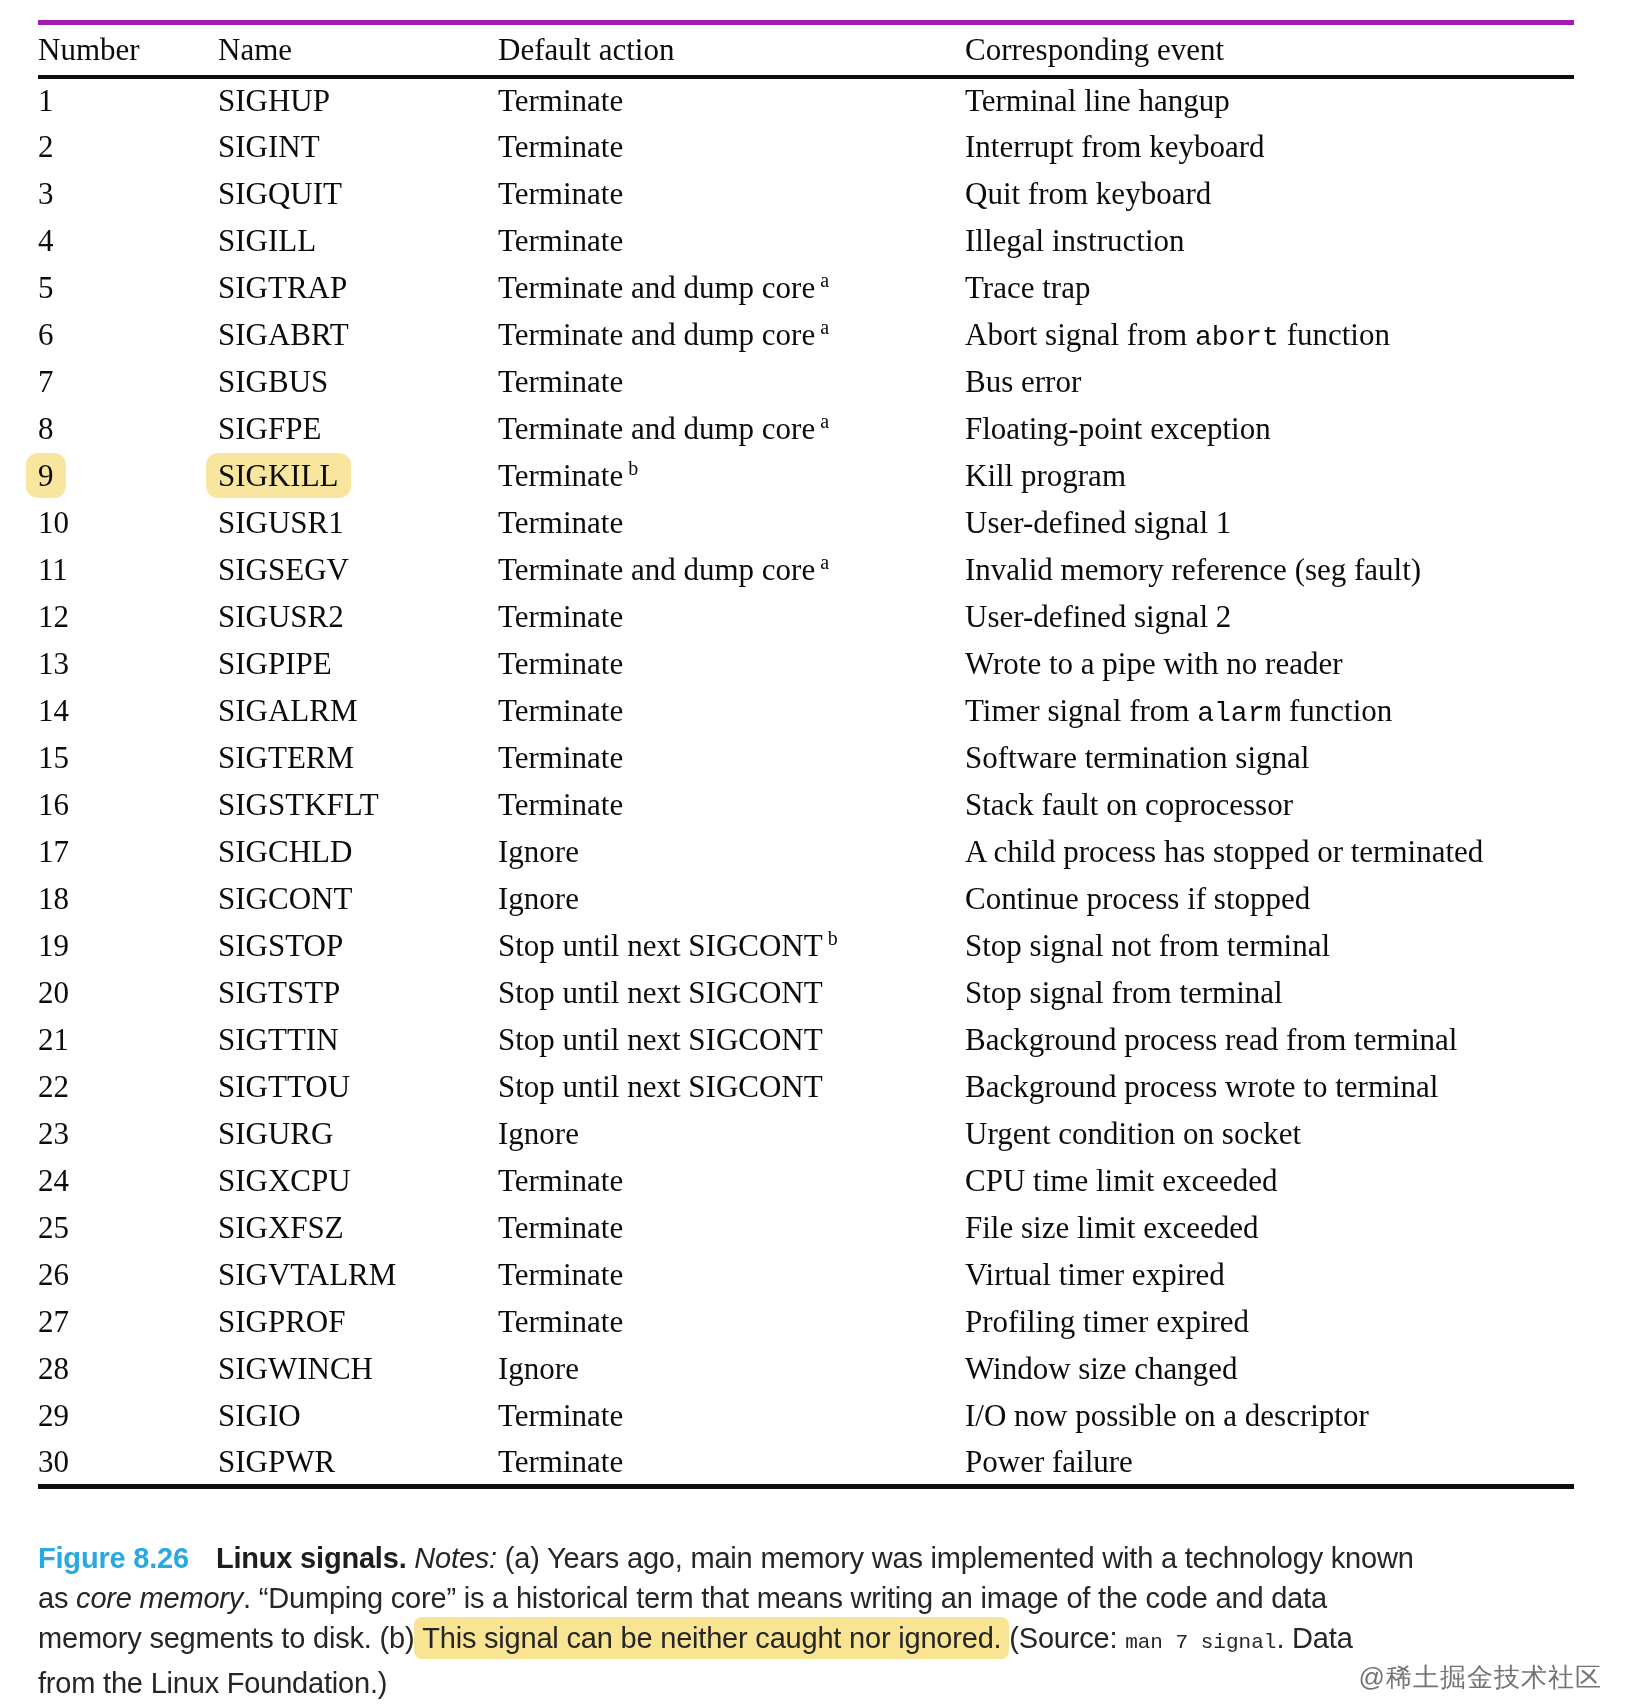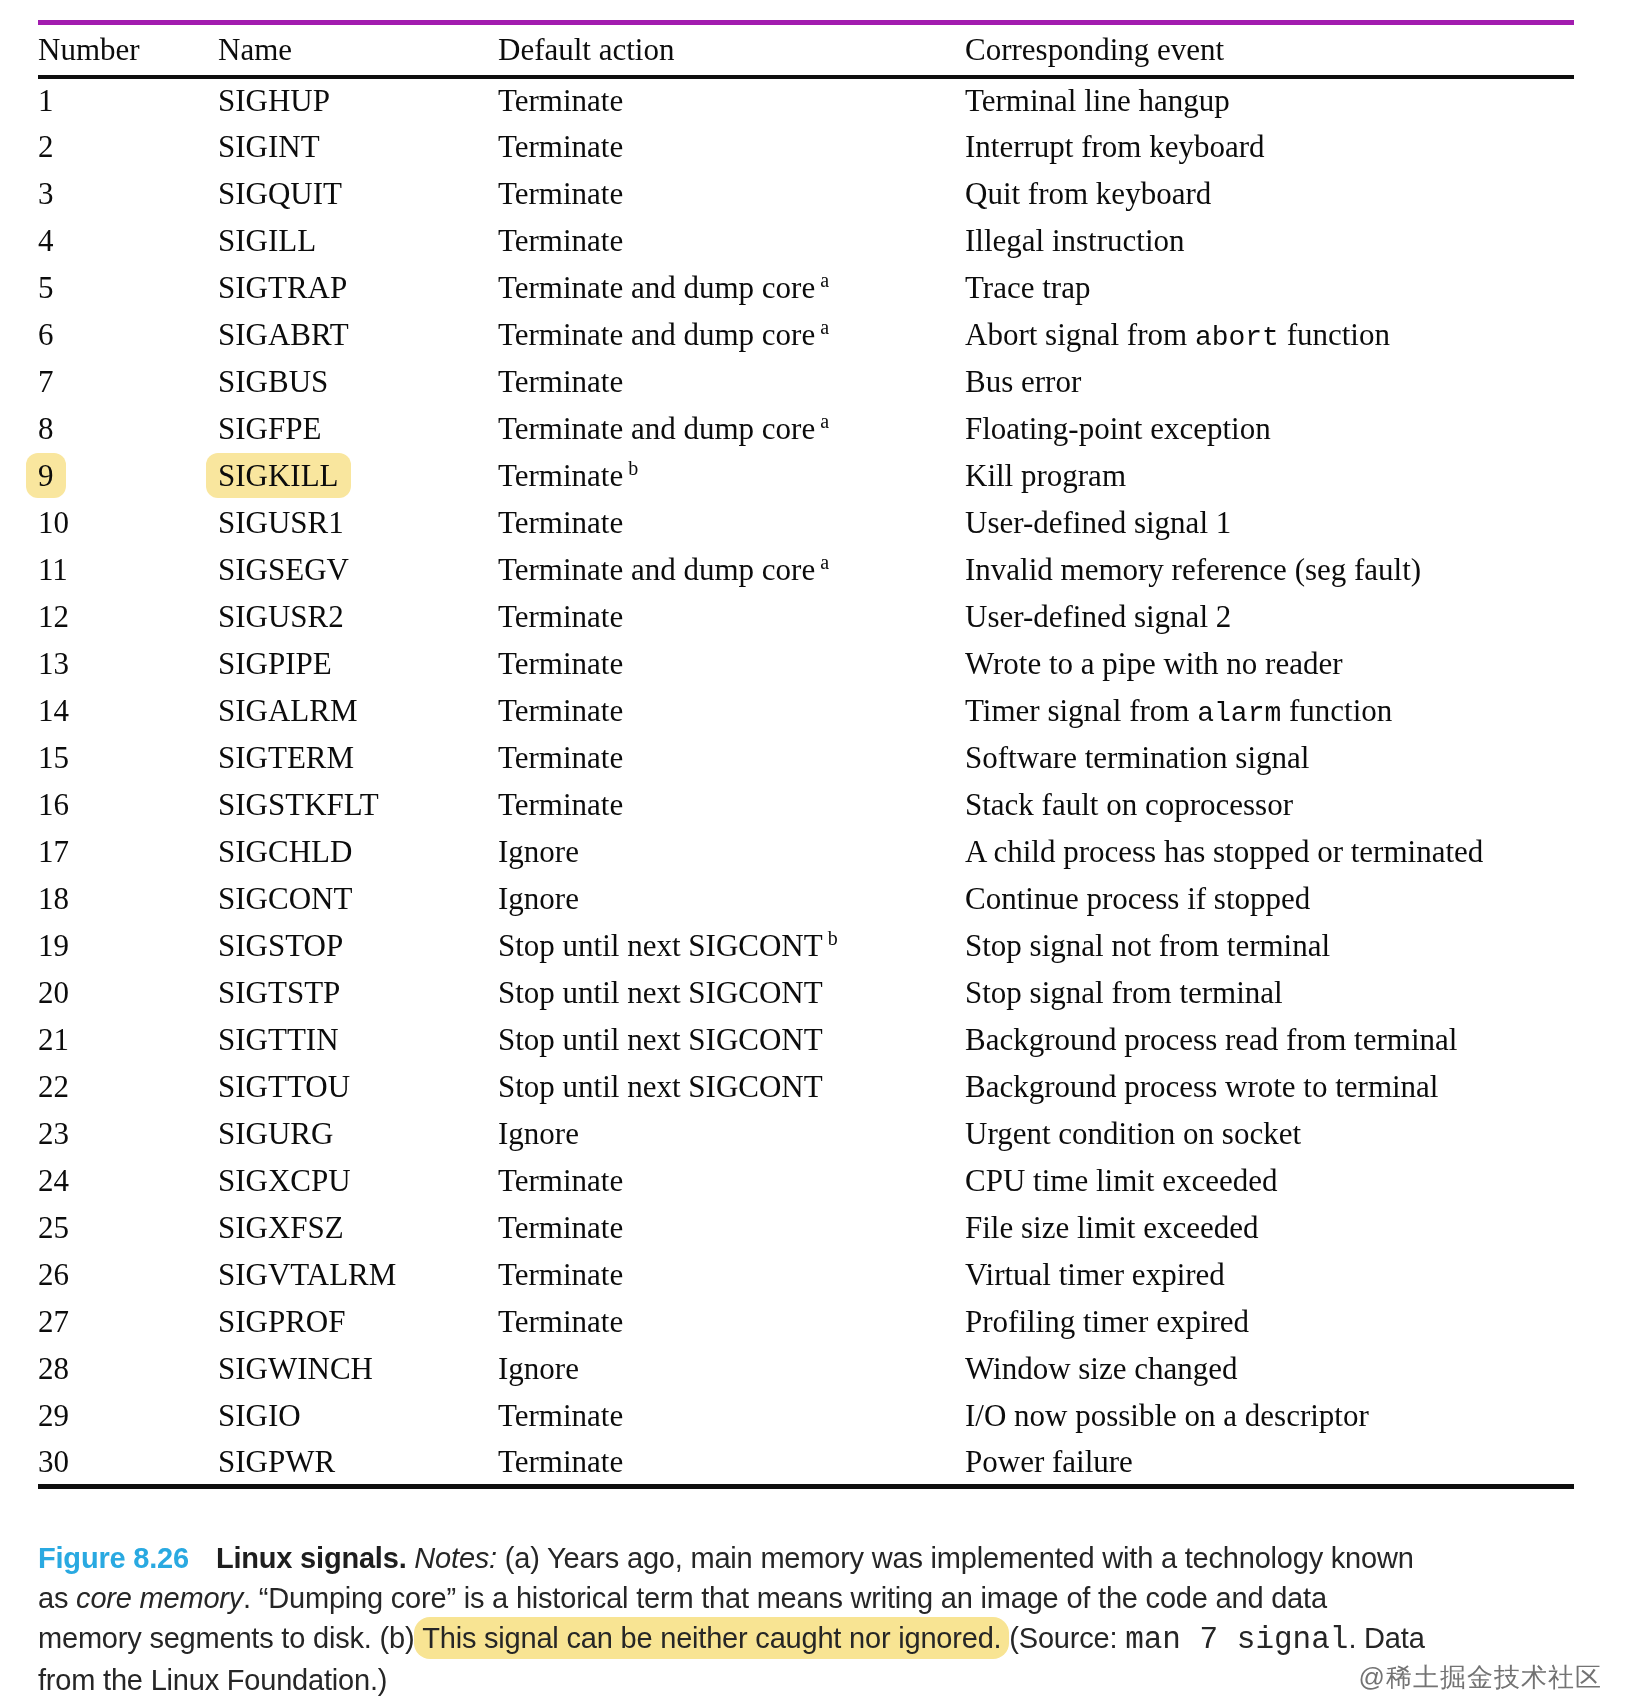--- a/index.html
+++ b/index.html
@@ -80,27 +80,27 @@
   .caption-line { white-space: nowrap; }
   .seg-figlabel {
     color: #29a9e1;
     font-weight: bold;
     margin-right: 27px;
   }
   .seg-bold { font-weight: bold; color: #1e1e1e; }
   .seg-italic { font-style: italic; }
   .seg-highlight {
     background: #f8e493;
-    border-radius: 16px;
+    border-radius: 8px;
     padding: 5px 8px;
     margin: -3px -8px;
   }
   .seg-cmono {
     font-family: "Liberation Mono", monospace;
-    font-size: 31px;
+    font-size: 21px;
     letter-spacing: 0;
   }
 
   
   .watermark {
     position: absolute;
     right: 32px;
     top: 1660px;
     font-family: "Liberation Sans", sans-serif;
     font-size: 26px;

